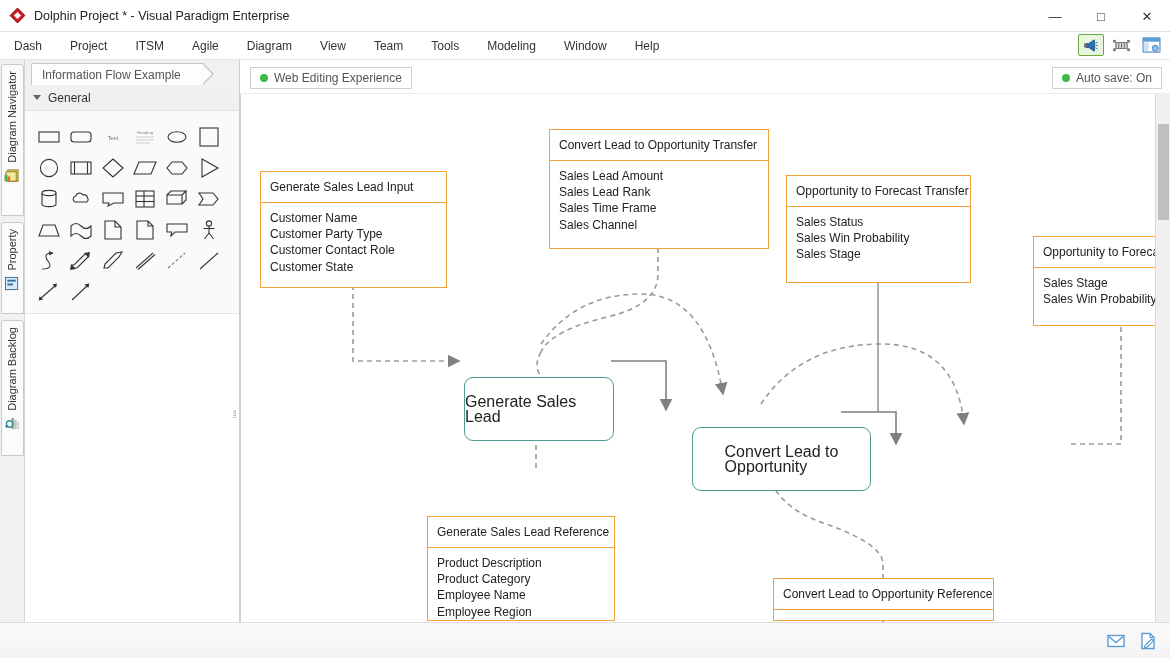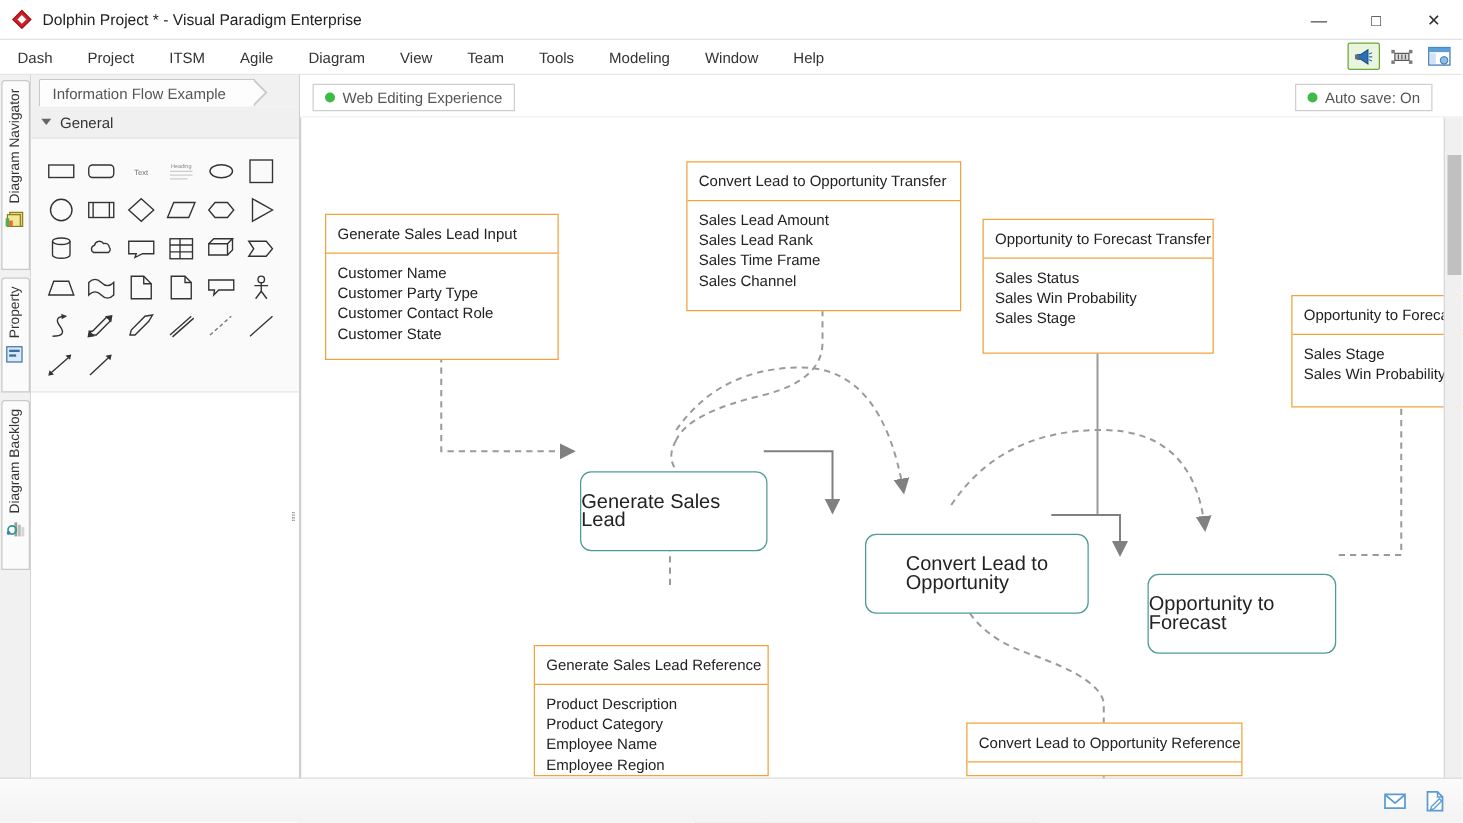--- a/index.html
+++ b/index.html
@@ -452,21 +452,21 @@
             <rect x="1" y="1" width="18" height="4" fill="#5c9fd6"></rect>
             <rect x="2" y="6" width="5" height="9" fill="#cfe3f5"></rect>
             <circle cx="14" cy="12" r="3.2" fill="#8fbfe6" stroke="#2b6fb5" stroke-width="0.8"></circle>
           </svg>
         </div>
       </div>
       <div class="pill" style="left:10px;">
         <span class="dot-green"></span>
         <span>Web Editing Experience</span>
       </div>
-      <div class="pill" style="right:24px;">
+      <div class="pill" style="right:8px;">
         <span class="dot-green"></span>
         <span>Auto save: On</span>
       </div>
     </div>
 
     <div class="canvas">
       <div class="canvas-inner" id="canvas-inner">
 
         <svg width="930" height="560" style="position:absolute;left:0;top:0">
           <defs>
@@ -544,23 +544,20 @@
             </div>
           </div>
           <div class="ibox" style="left: 532px; top: 484px; width: 221px; height: 43px;">
             <div class="ibox-title">Convert Lead to Opportunity Reference</div>
           </div>
           <div class="pnode" style="left: 223px; top: 283px; width: 150px; height: 64px;">
             <span>Generate Sales Lead</span>
           </div>
           <div class="pnode" style="left: 451px; top: 333px; width: 179px; height: 64px;">
             <span>Convert Lead to<br>Opportunity</span>
-          </div>
-          <div class="pnode" style="left: 677px; top: 365px; width: 151px; height: 64px;">
-            <span>Opportunity to Forecast</span>
           </div>
         </div>
     </div>
 
     <div class="vscroll">
       <div class="vs-thumb"></div>
     </div>
 
     <div class="hscroll">
       <div class="hs-arrow">◀</div>

